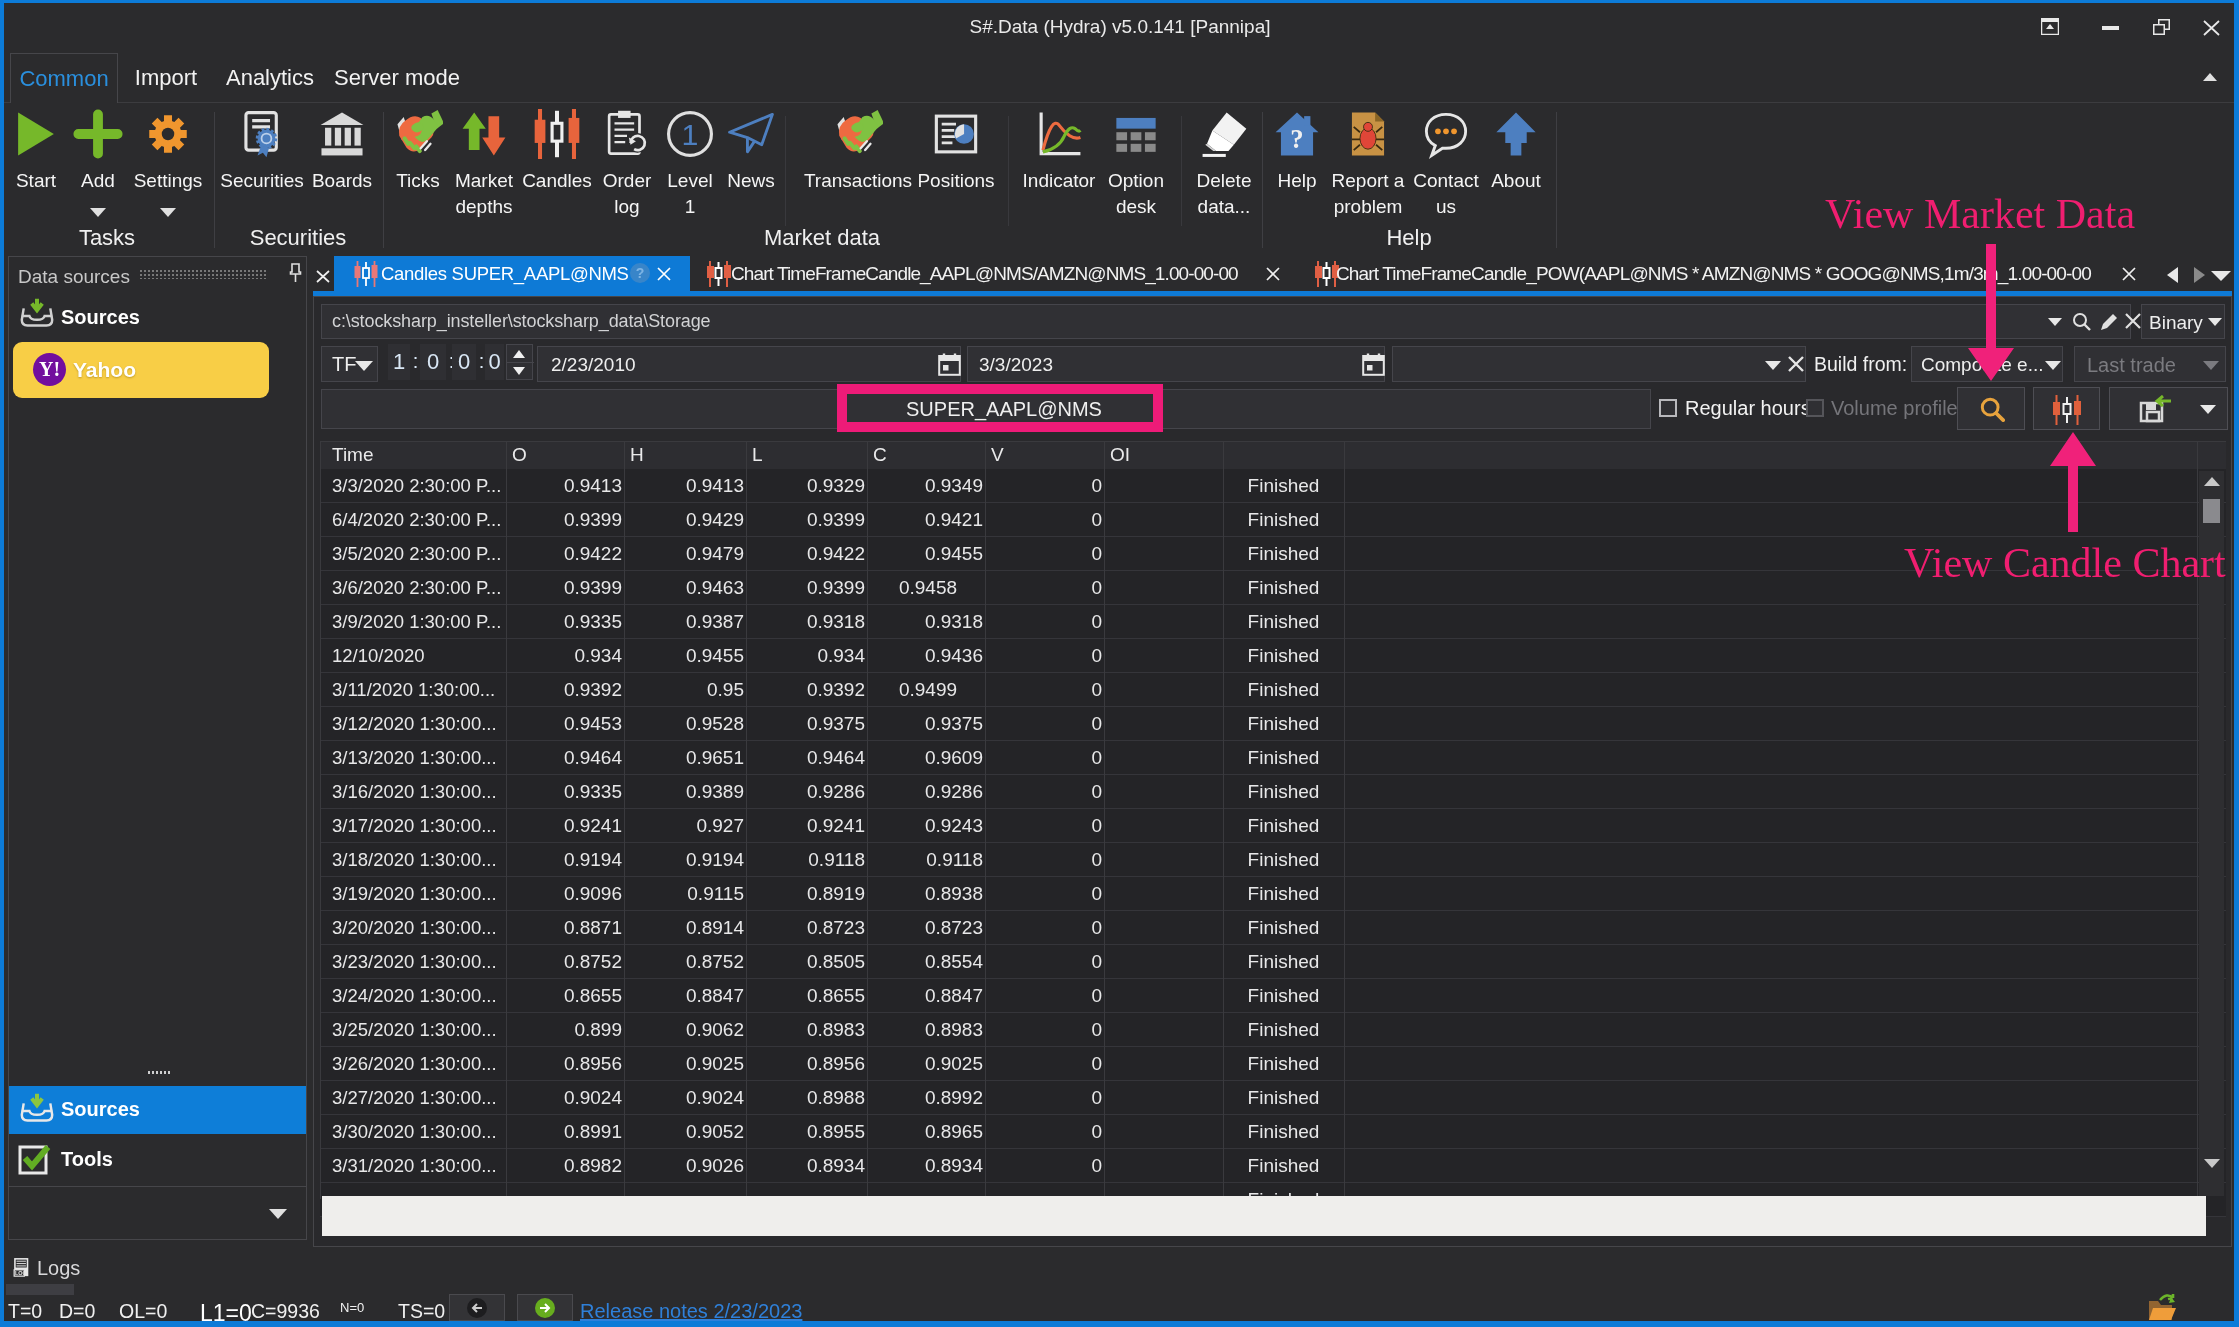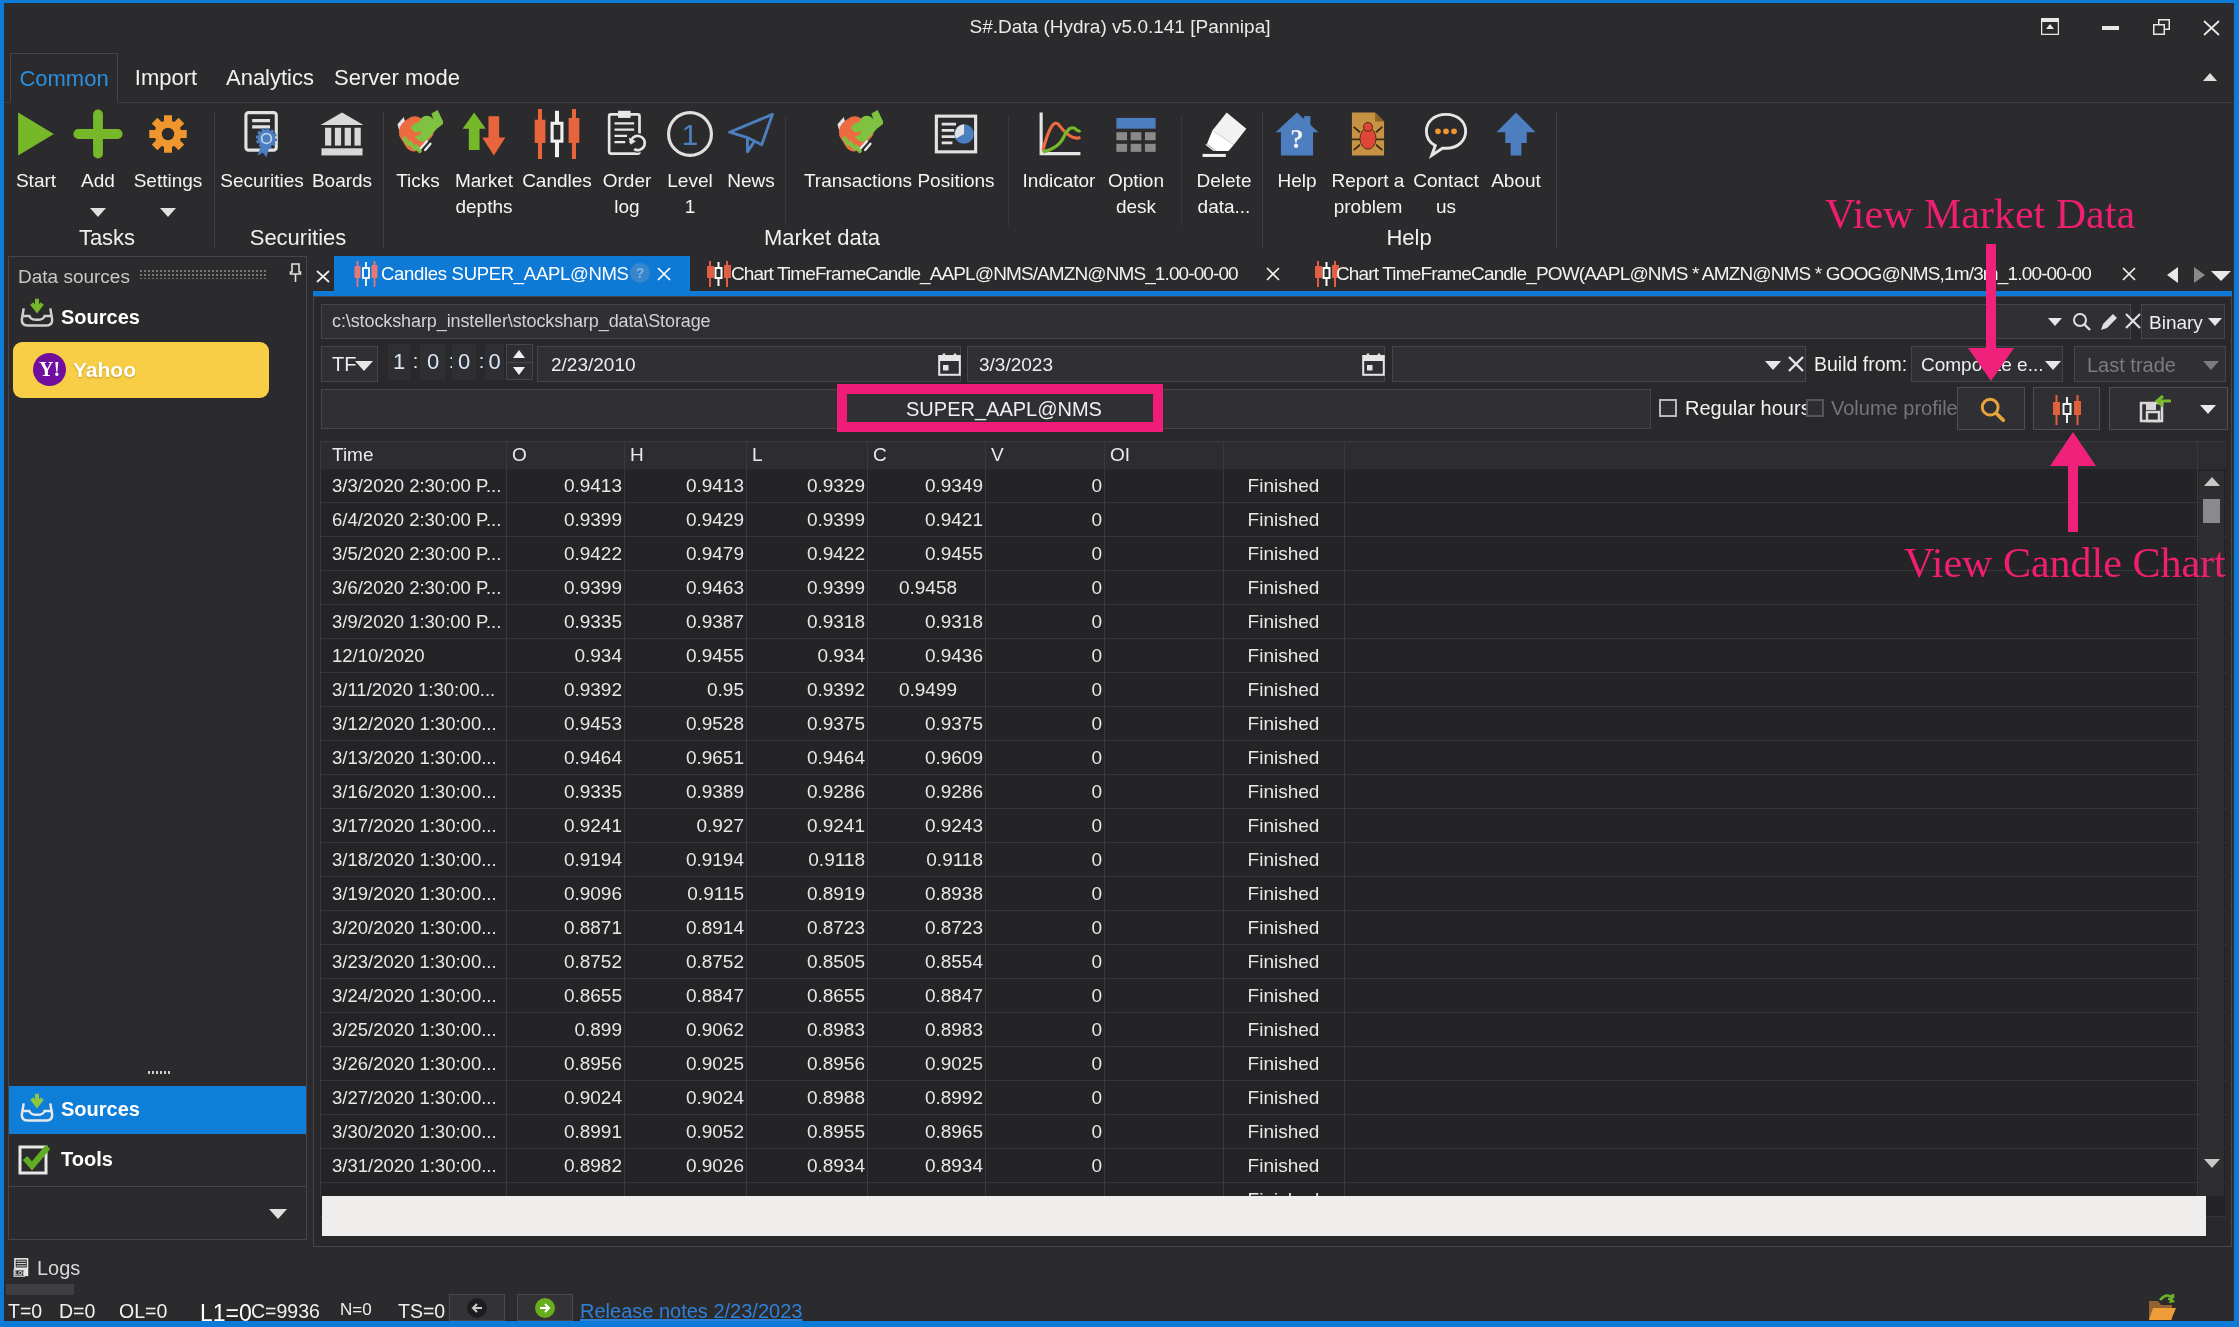--- a/index.html
+++ b/index.html
@@ -769,21 +769,21 @@
         <rect x="4" y="17" width="13" height="8" fill="#2b2b2d" stroke="#e8e8e8" stroke-width="1.5"></rect>
         <text x="5" y="24" font-size="7" fill="#e8e8e8" font-weight="bold" font-family="Liberation Sans">LOG</text>
       </svg>
   <div class="abs" style="left:37px;top:10px;color:#d8d8da;font-size:20px;">Logs</div>
   <div class="abs" style="left:6px;top:37px;width:68px;height:11px;background:#3e3e43;"></div>
   <div class="abs" style="left:8px;top:53px;color:#f0f0f0;font-size:19.5px;">T=0</div>
   <div class="abs" style="left:59px;top:53px;color:#f0f0f0;font-size:19.5px;">D=0</div>
   <div class="abs" style="left:119px;top:53px;color:#f0f0f0;font-size:19.5px;">OL=0</div>
   <div class="abs" style="left:188px;top:53px;color:#ffffff;font-size:23px;margin-left:12px;">L1=0</div>
   <div class="abs" style="left:251px;top:53px;color:#f0f0f0;font-size:19.5px;">C=9936</div>
-  <div class="abs" style="left:340px;top:53px;color:#f0f0f0;font-size:17px;">N=0</div>
+  <div class="abs" style="left:340px;top:53px;color:#f0f0f0;font-size:13px;">N=0</div>
   <div class="abs" style="left:398px;top:53px;color:#f0f0f0;font-size:19.5px;">TS=0</div>
   <div class="abs" style="left:449px;top:47px;width:56px;height:27px;background:#333336;border:1px solid #4a4a4e;">
     <div class="abs" style="left:17px;top:3px;width:20px;height:20px;border-radius:50%;background:#1d1d1f;">
           <svg style="position:absolute;left:4px;top:5px;" width="12" height="10" viewBox="0 0 12 10">
             <path d="M6 1 L2 5 L6 9 M2 5 H11" stroke="#cccccc" stroke-width="2" fill="none"></path>
           </svg>
         </div>
   </div>
   <div class="abs" style="left:517px;top:47px;width:56px;height:27px;background:#333336;border:1px solid #4a4a4e;">
     <div class="abs" style="left:17px;top:3px;width:20px;height:20px;border-radius:50%;background:#67ad1e;">

